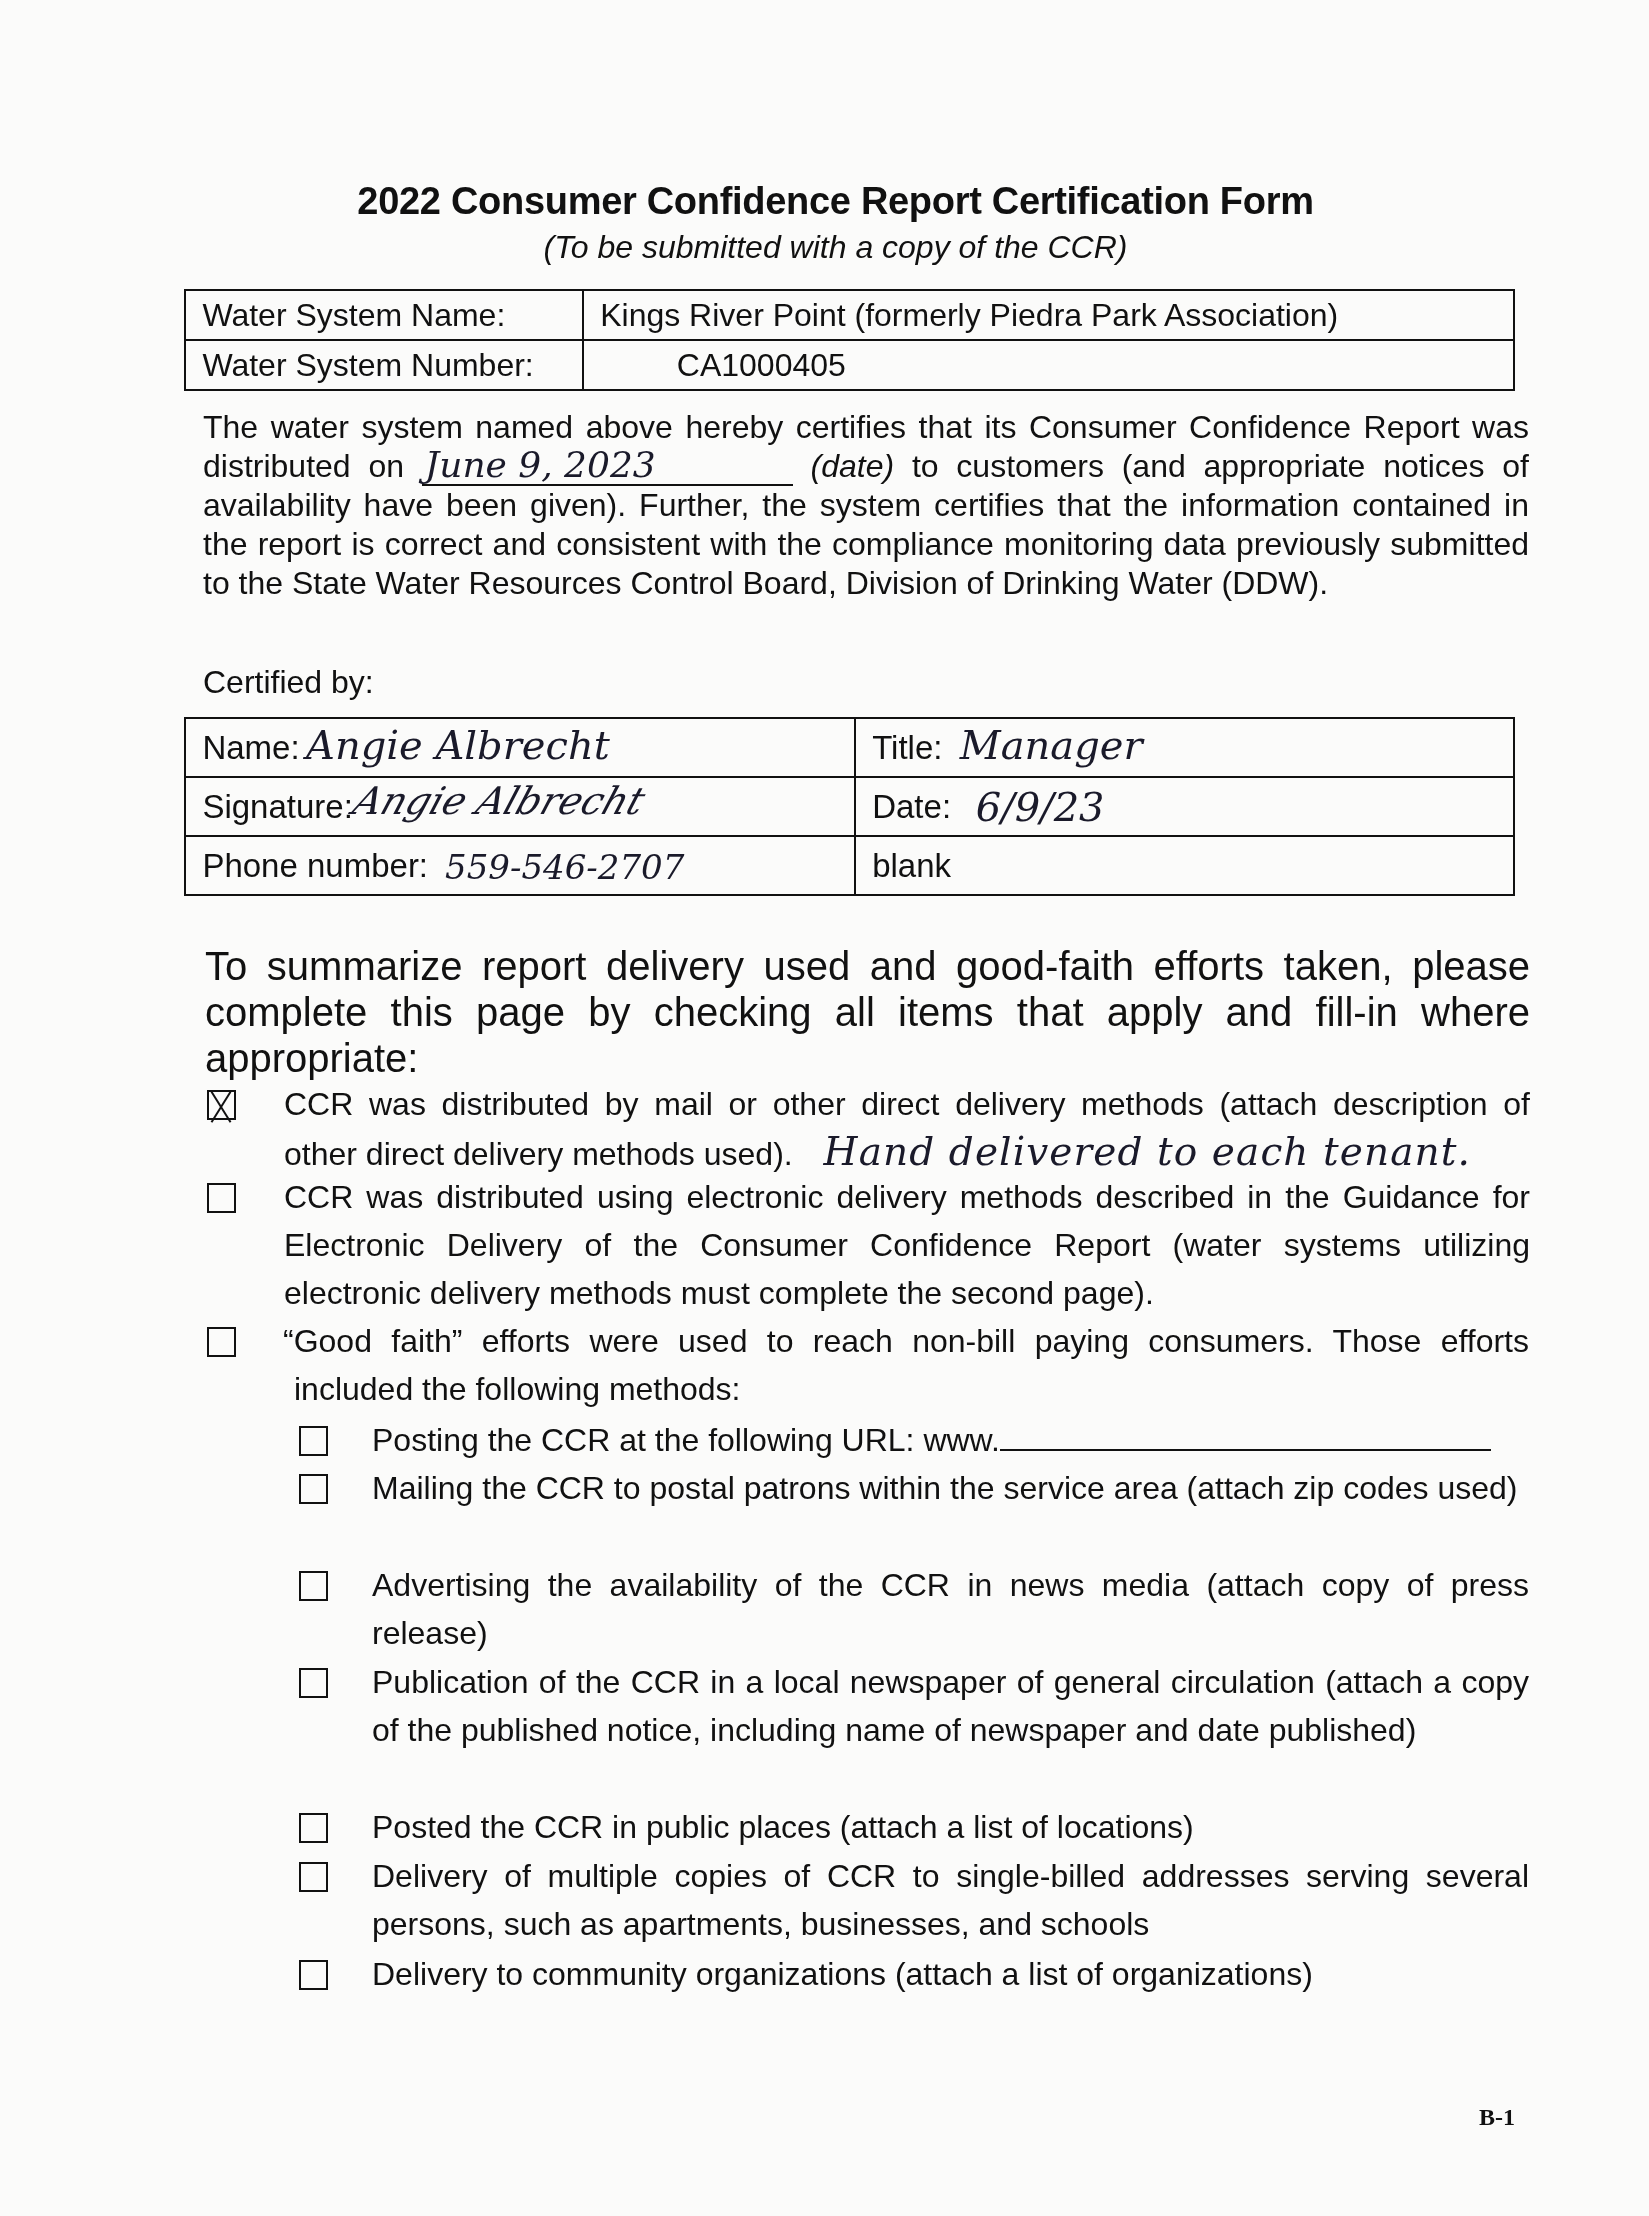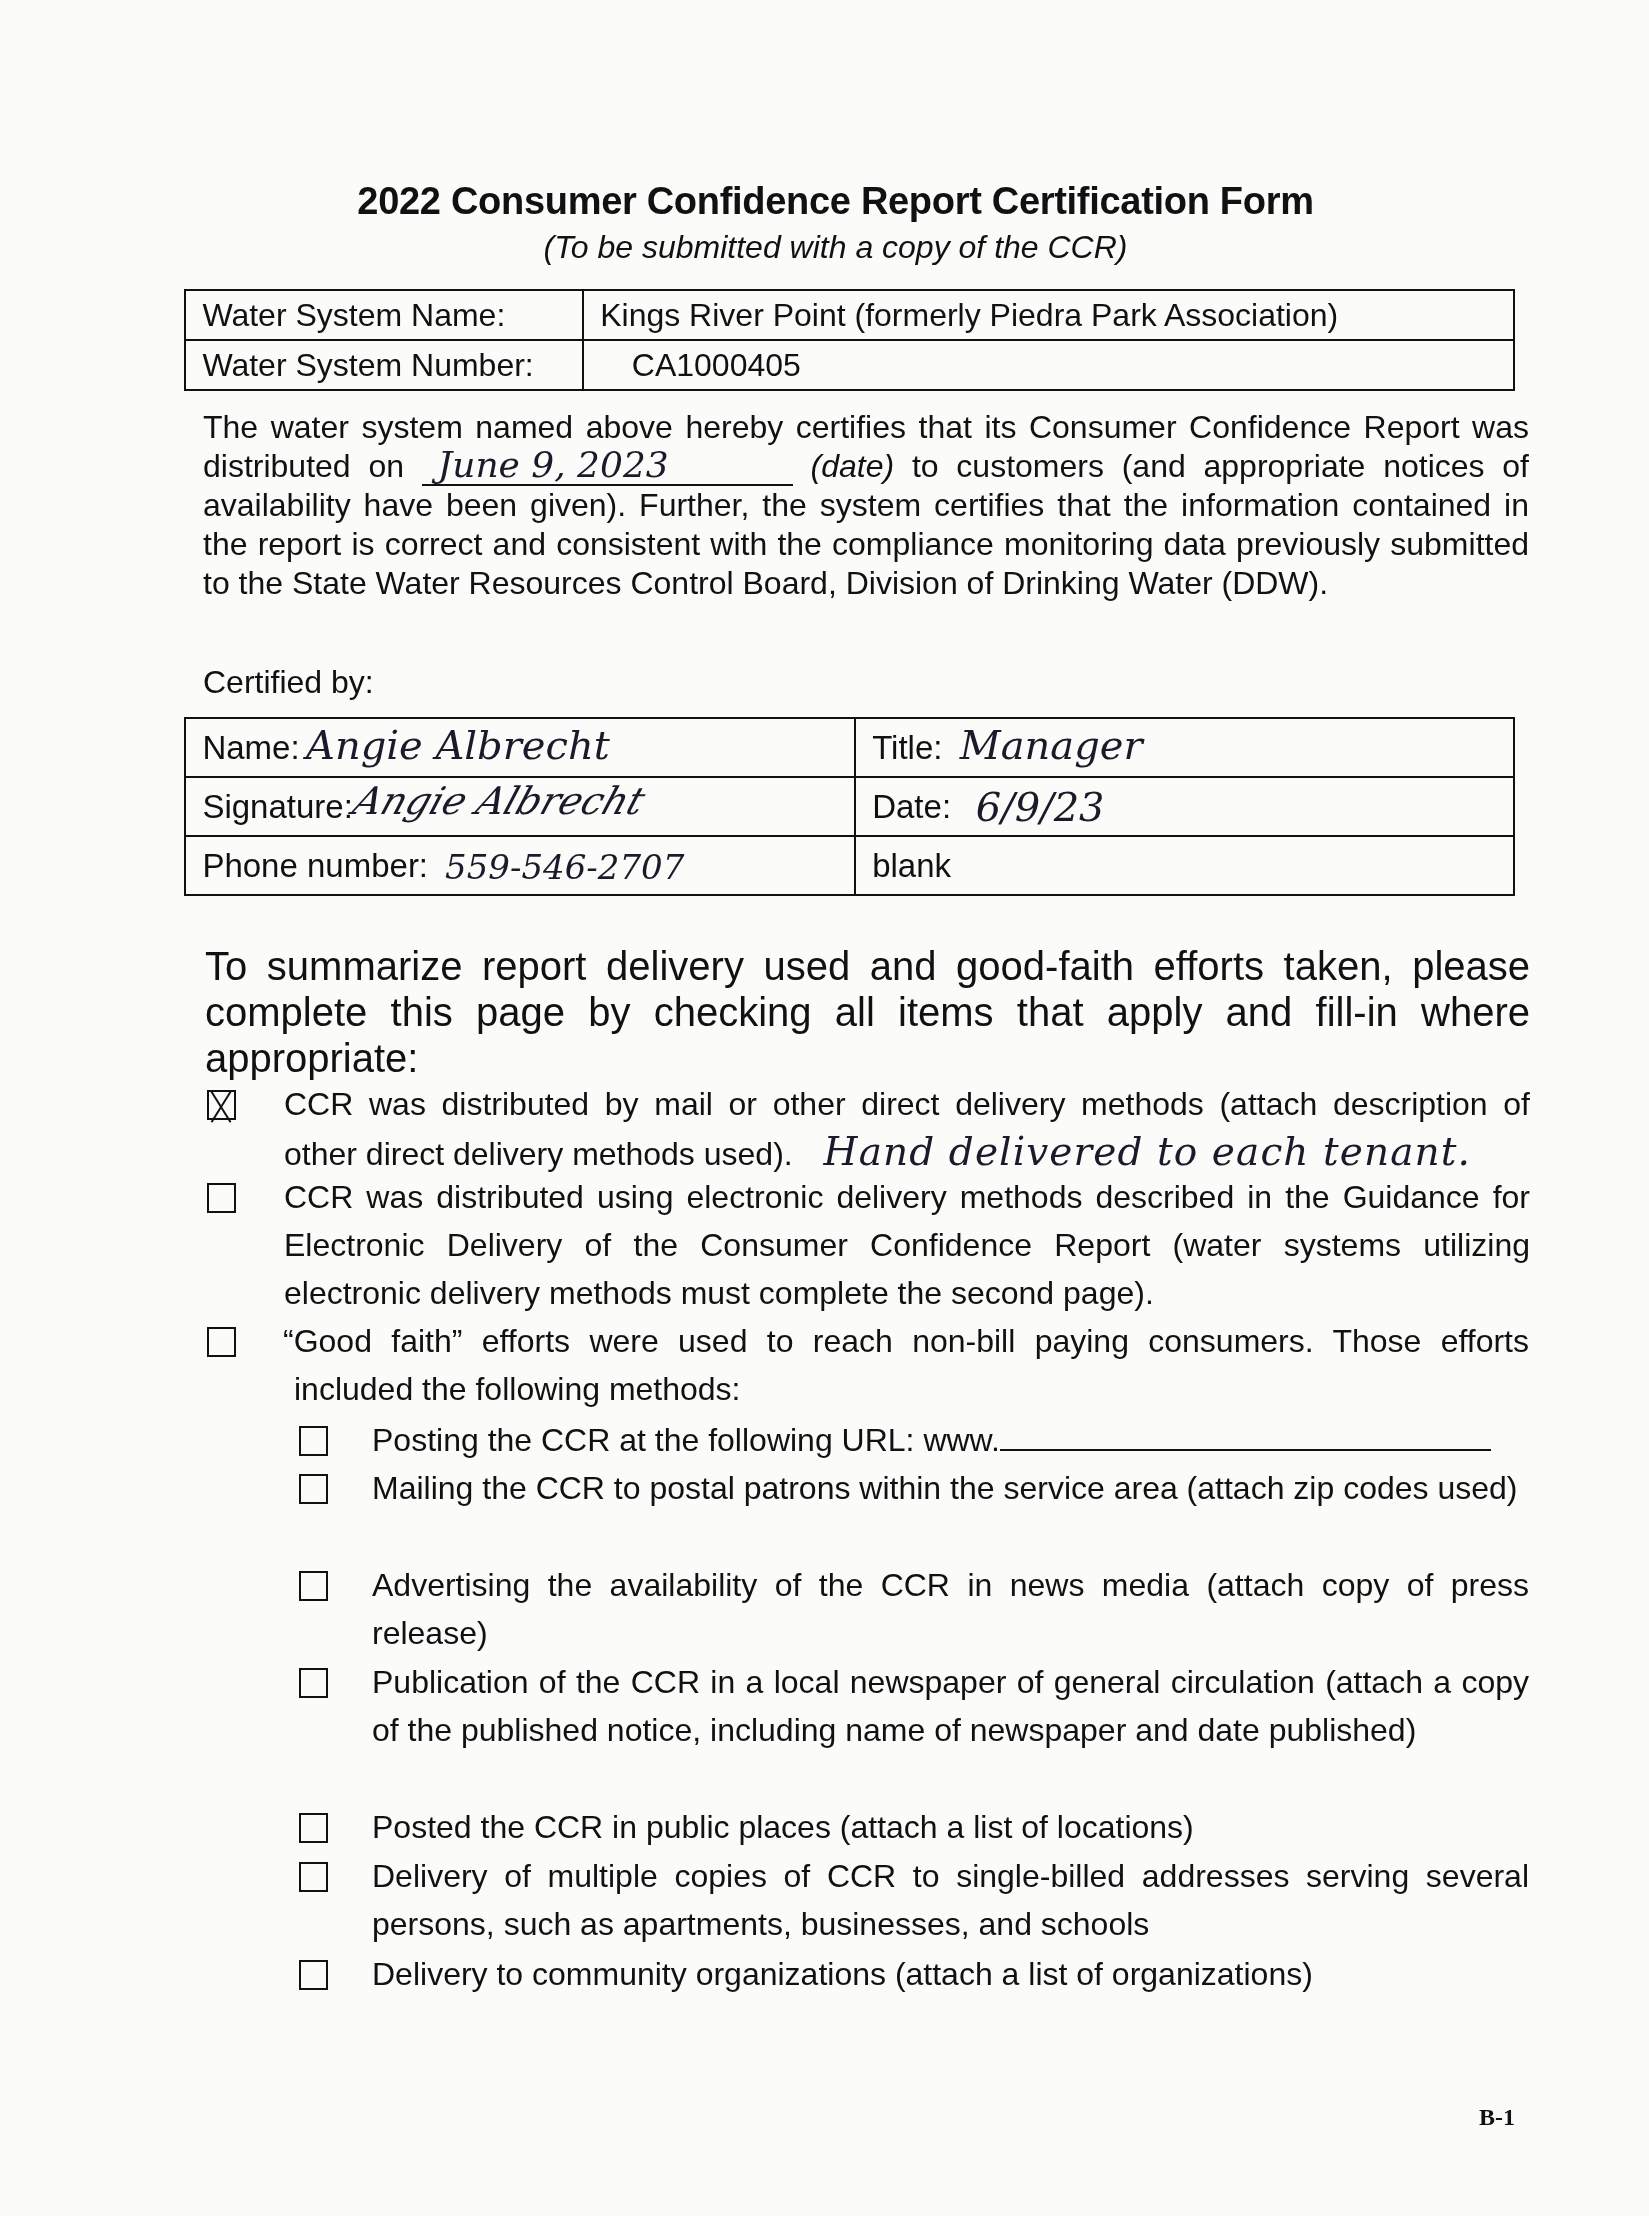--- a/index.html
+++ b/index.html
@@ -22,34 +22,34 @@
       font-size: 32px; font-style: italic; padding-left: 11px;
     }
     table.grid {
       border-collapse: collapse;
       font-size: 32px;
     }
     table.grid td { border: 2.2px solid #111; padding: 0 16.4px; vertical-align: middle; margin-top: 46px; }
     .sys-table { left: 184px; top: 289px; width: 1331px; }
     .sys-table td { height: 48px; }
     .sys-table td.lbl { width: 363px; }
-    .sys-table td.num { padding-left: 48px; }
+    .sys-table td.num { padding-left: 93px; }
     .para {
       left: 203px; top: 408px; width: 1326px;
       font-size: 32px; line-height: 39px; text-align: justify;
     }
     .hand {
       font-family: "DejaVu Serif", serif; font-style: italic;
       color: #1a1a2a;
     }
     .date-blank {
       display: inline-block; width: 371px; border-bottom: 2.2px solid #111;
       height: 34px; vertical-align: bottom; position: relative;
     }
-    .date-blank .hand { position: absolute; left: 16px; bottom: 0; font-size: 36px; white-space: nowrap; }
+    .date-blank .hand { position: absolute; left: 3px; bottom: 0; font-size: 36px; white-space: nowrap; }
     .certified { left: 203px; top: 664px; font-size: 32px; }
     .cert-table { left: 184px; top: 717px; width: 1331px; }
     .cert-table td { height: 57px; position: relative; }
     .cert-table td.left { width: 635px; }
     .cert-table .lbl { font-size: 33px; }
     .cert-table .hand { font-size: 40px; position: absolute; white-space: nowrap; }
     .instructions {
       left: 205px; top: 943px; width: 1325px;
       font-size: 40px; line-height: 46px; text-align: justify;
     }

